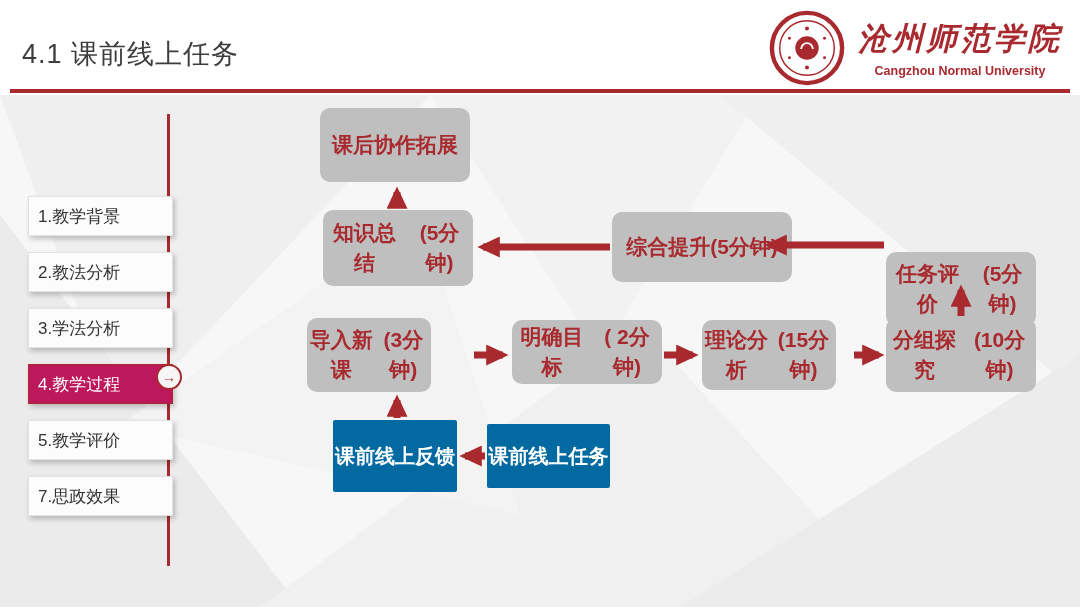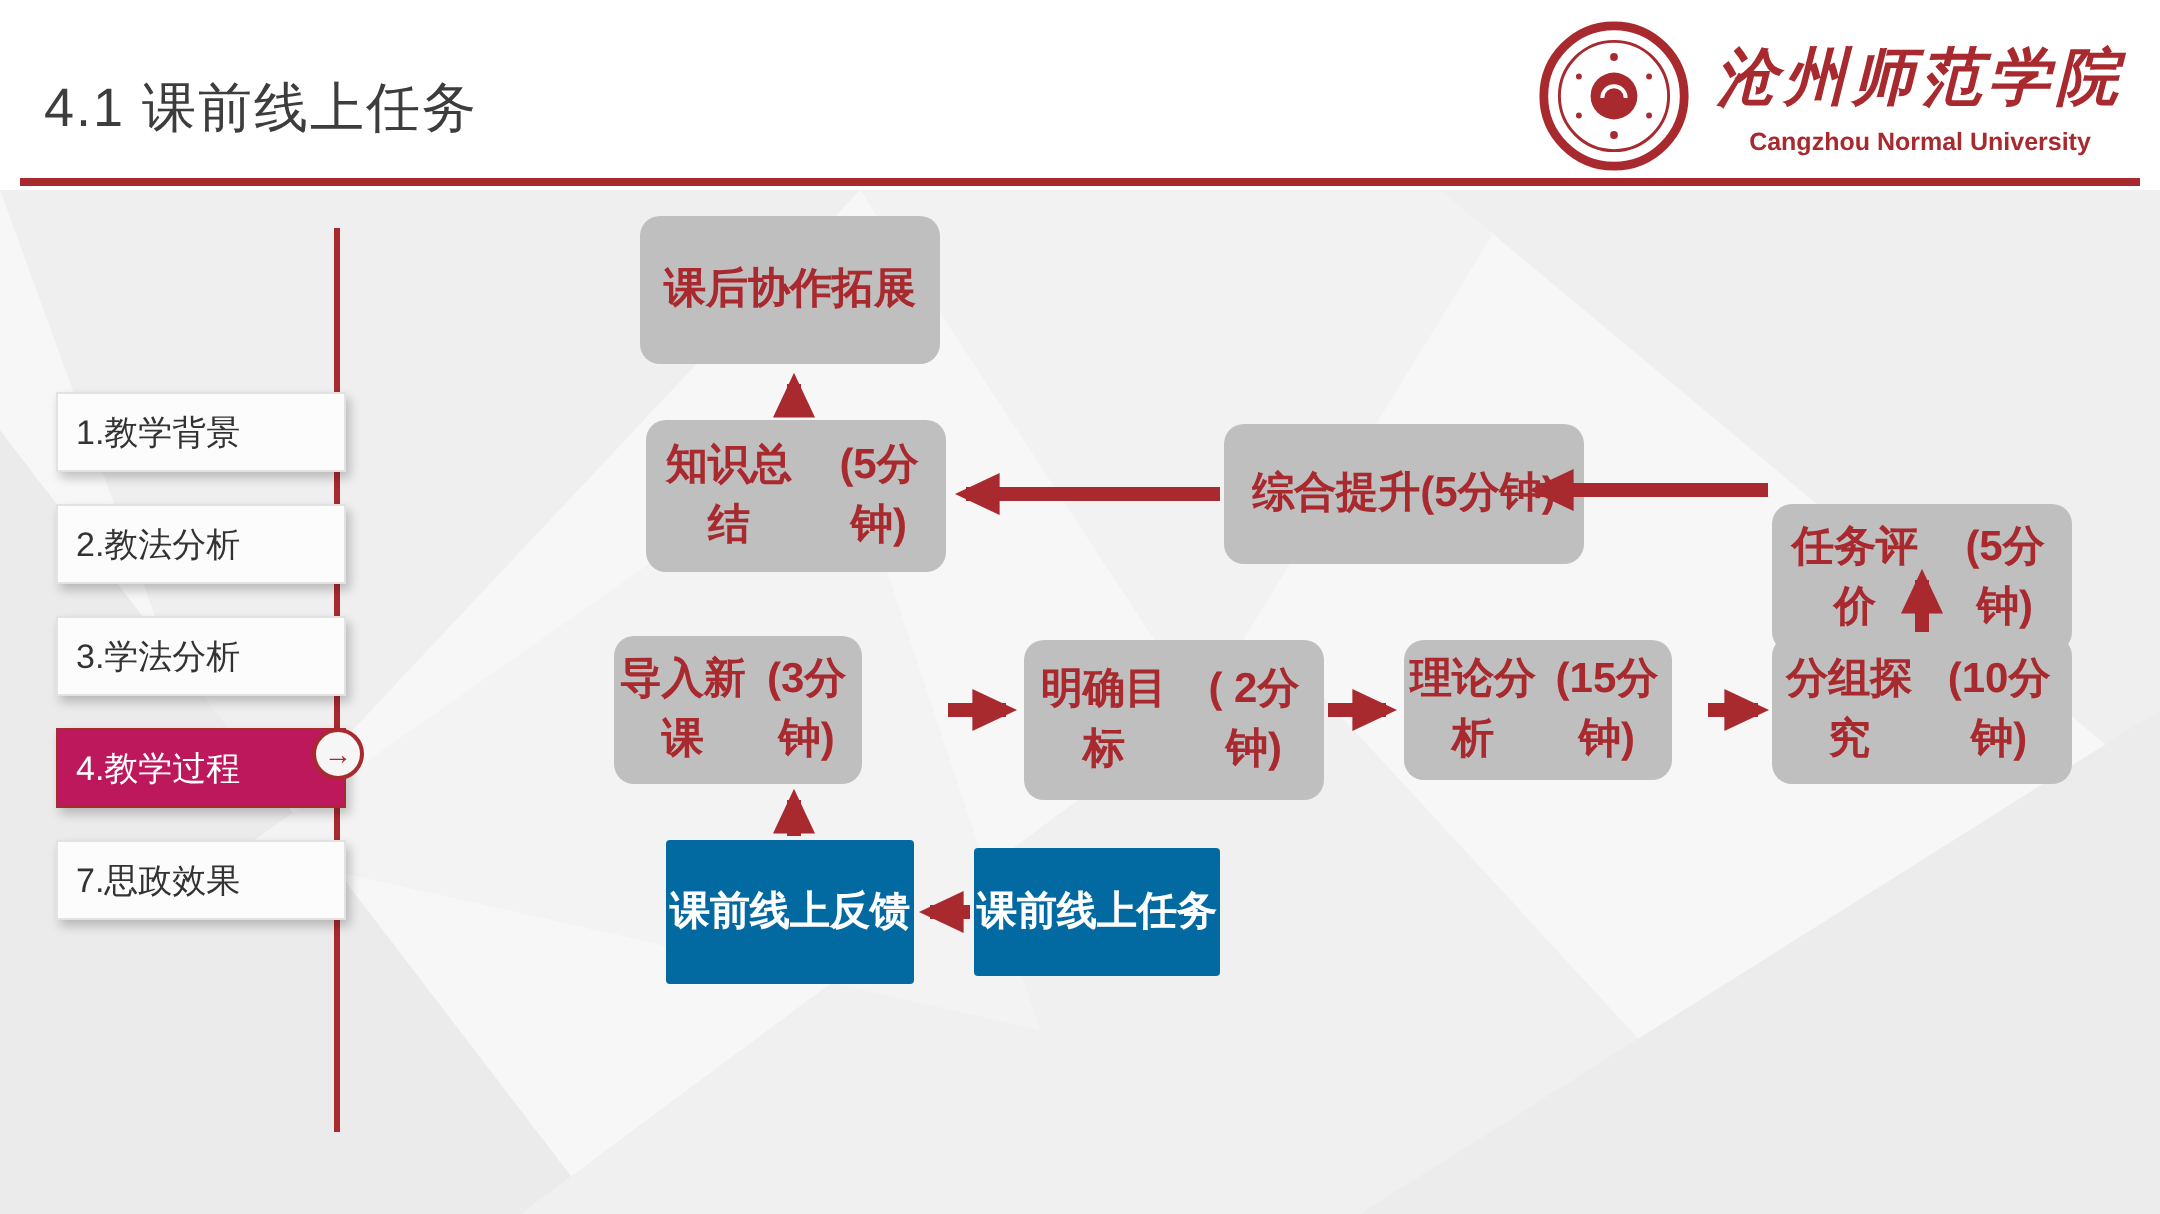--- a/index.html
+++ b/index.html
@@ -81,20 +81,21 @@
   </div>
 </div>
 <div class="divider"></div>
 
 <div class="vline"></div>
 <div class="sidebar">
   <div class="side-item">1.教学背景</div>
   <div class="side-item">2.教法分析</div>
   <div class="side-item">3.学法分析</div>
   <div class="side-item active">4.教学过程</div>
+  <div class="side-item">5.教学评价</div>
   <div class="side-item">7.思政效果</div>
 </div>
 <div class="indicator">→</div>
 
 <div class="flow-node" style="left:320px;top:108px;width:150px;height:74px;">
   <span>课后</span>
   <span>协作拓展</span>
 </div>
 <div class="flow-node" style="left:323px;top:210px;width:150px;height:76px;">
   <span>知识总结</span>
@@ -105,21 +106,21 @@
   <span>(5分钟)</span>
 </div>
 <div class="flow-node" style="left:886px;top:208px;width:150px;height:74px;margin-top:44px;">
   <span>任务评价</span>
   <span>(5分钟)</span>
 </div>
 <div class="flow-node" style="left:307px;top:318px;width:124px;height:74px;">
   <span>导入新课</span>
   <span>(3分钟)</span>
 </div>
-<div class="flow-node" style="left:512px;top:320px;width:150px;height:80px;">
+<div class="flow-node" style="left:512px;top:320px;width:150px;height:64px;">
   <span>明确目标</span>
   <span>( 2分钟)</span>
 </div>
 <div class="flow-node" style="left:702px;top:320px;width:134px;height:70px;">
   <span>理论分析</span>
   <span>(15分钟)</span>
 </div>
 <div class="flow-node" style="left:886px;top:318px;width:150px;height:74px;">
   <span>分组探究</span>
   <span>(10分钟)</span>

